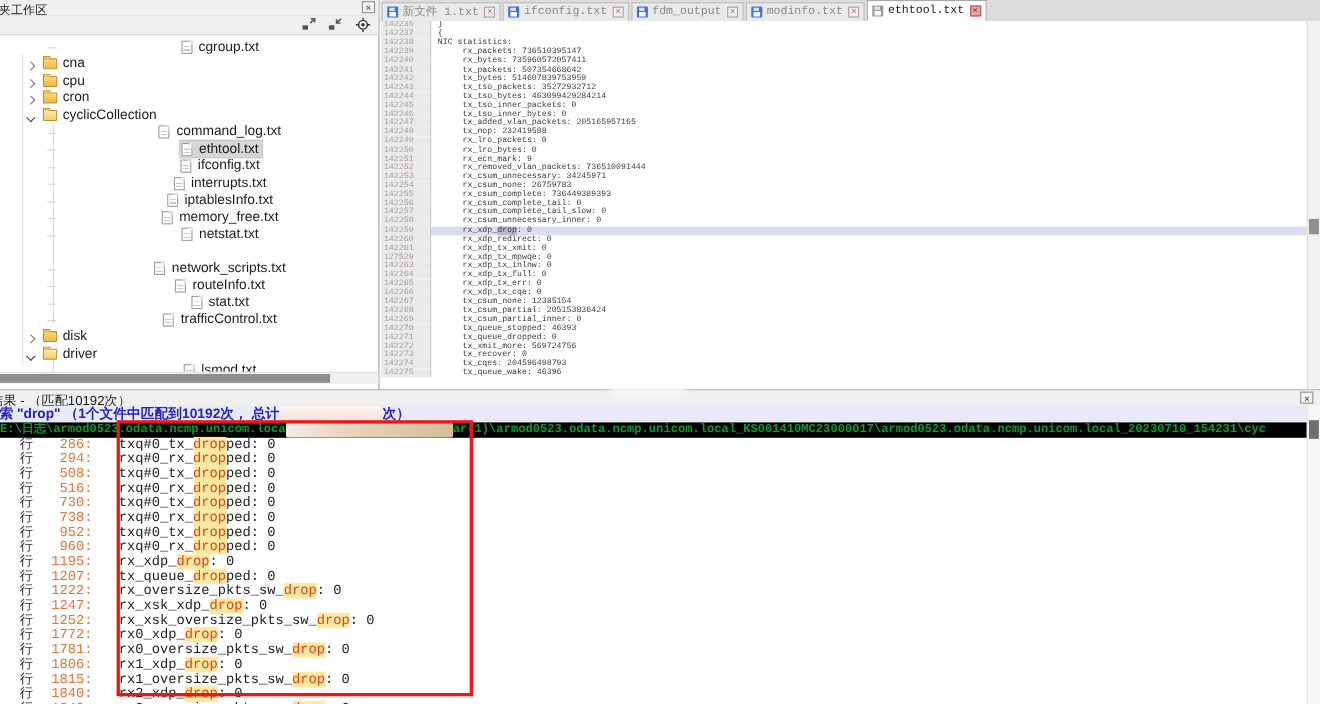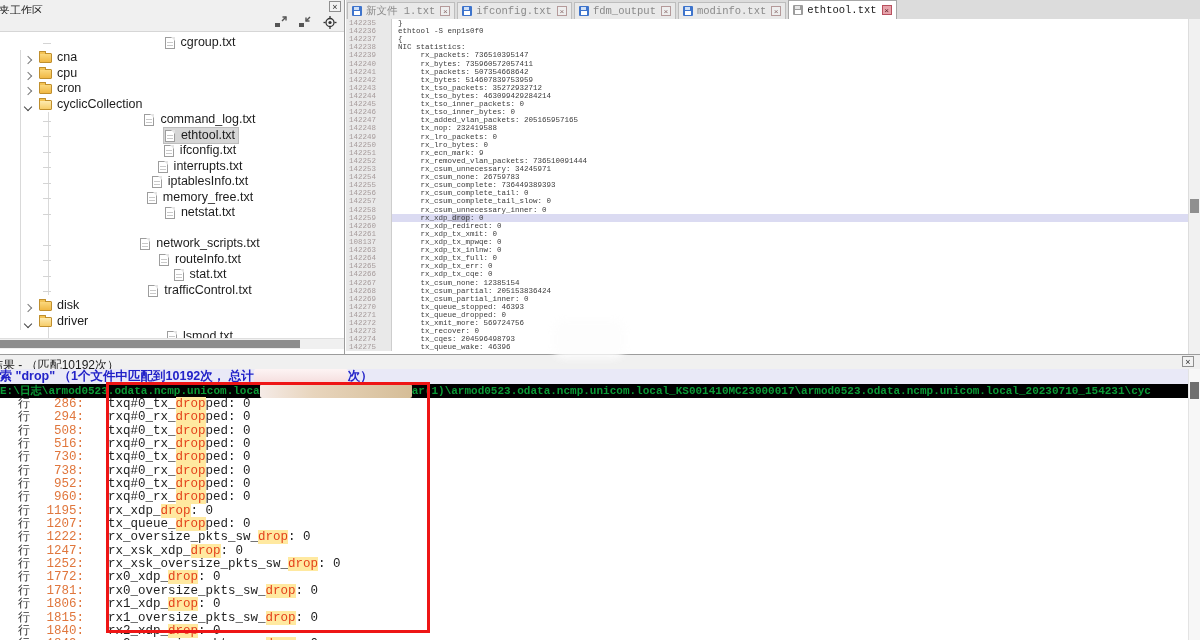--- a/index.html
+++ b/index.html
@@ -252,21 +252,20 @@
           <span class="tabx">×</span>
         </div>
         <div class="tab active">
           <span class="floppy"></span>
           <span class="tab-label">ethtool.txt</span>
           <span class="tabx">×</span>
         </div>
       </div>
     <div id="code">
         <div class="eline"><span class="gut">142235</span><span class="etext">}</span></div>
-        <div class="eline"><span class="gut">142236</span><span class="etext">ethtool -S enp1s0f0</span></div>
         <div class="eline"><span class="gut">142237</span><span class="etext">{</span></div>
         <div class="eline"><span class="gut">142238</span><span class="etext">NIC statistics:</span></div>
         <div class="eline"><span class="gut">142239</span><span class="etext">     rx_packets: 736510395147</span></div>
         <div class="eline"><span class="gut">142240</span><span class="etext">     rx_bytes: 735960572057411</span></div>
         <div class="eline"><span class="gut">142241</span><span class="etext">     tx_packets: 507354668642</span></div>
         <div class="eline"><span class="gut">142242</span><span class="etext">     tx_bytes: 514607839753959</span></div>
         <div class="eline"><span class="gut">142243</span><span class="etext">     tx_tso_packets: 35272932712</span></div>
         <div class="eline"><span class="gut">142244</span><span class="etext">     tx_tso_bytes: 463099429284214</span></div>
         <div class="eline"><span class="gut">142245</span><span class="etext">     tx_tso_inner_packets: 0</span></div>
         <div class="eline"><span class="gut">142246</span><span class="etext">     tx_tso_inner_bytes: 0</span></div>
@@ -278,21 +277,21 @@
         <div class="eline"><span class="gut">142252</span><span class="etext">     rx_removed_vlan_packets: 736510091444</span></div>
         <div class="eline"><span class="gut">142253</span><span class="etext">     rx_csum_unnecessary: 34245971</span></div>
         <div class="eline"><span class="gut">142254</span><span class="etext">     rx_csum_none: 26759783</span></div>
         <div class="eline"><span class="gut">142255</span><span class="etext">     rx_csum_complete: 736449389393</span></div>
         <div class="eline"><span class="gut">142256</span><span class="etext">     rx_csum_complete_tail: 0</span></div>
         <div class="eline"><span class="gut">142257</span><span class="etext">     rx_csum_complete_tail_slow: 0</span></div>
         <div class="eline"><span class="gut">142258</span><span class="etext">     rx_csum_unnecessary_inner: 0</span></div>
         <div class="eline cur"><span class="gut">142259</span><span class="etext">     rx_xdp_<span class="wordsel">drop</span>: 0</span></div>
         <div class="eline"><span class="gut">142260</span><span class="etext">     rx_xdp_redirect: 0</span></div>
         <div class="eline"><span class="gut">142261</span><span class="etext">     rx_xdp_tx_xmit: 0</span></div>
-        <div class="eline"><span class="gut">108137</span><span class="etext">     rx_xdp_tx_mpwqe: 0</span></div>
+        <div class="eline"><span class="gut">127529</span><span class="etext">     rx_xdp_tx_mpwqe: 0</span></div>
         <div class="eline"><span class="gut">142263</span><span class="etext">     rx_xdp_tx_inlnw: 0</span></div>
         <div class="eline"><span class="gut">142264</span><span class="etext">     rx_xdp_tx_full: 0</span></div>
         <div class="eline"><span class="gut">142265</span><span class="etext">     rx_xdp_tx_err: 0</span></div>
         <div class="eline"><span class="gut">142266</span><span class="etext">     rx_xdp_tx_cqe: 0</span></div>
         <div class="eline"><span class="gut">142267</span><span class="etext">     tx_csum_none: 12385154</span></div>
         <div class="eline"><span class="gut">142268</span><span class="etext">     tx_csum_partial: 205153836424</span></div>
         <div class="eline"><span class="gut">142269</span><span class="etext">     tx_csum_partial_inner: 0</span></div>
         <div class="eline"><span class="gut">142270</span><span class="etext">     tx_queue_stopped: 46393</span></div>
         <div class="eline"><span class="gut">142271</span><span class="etext">     tx_queue_dropped: 0</span></div>
         <div class="eline"><span class="gut">142272</span><span class="etext">     tx_xmit_more: 569724756</span></div>

